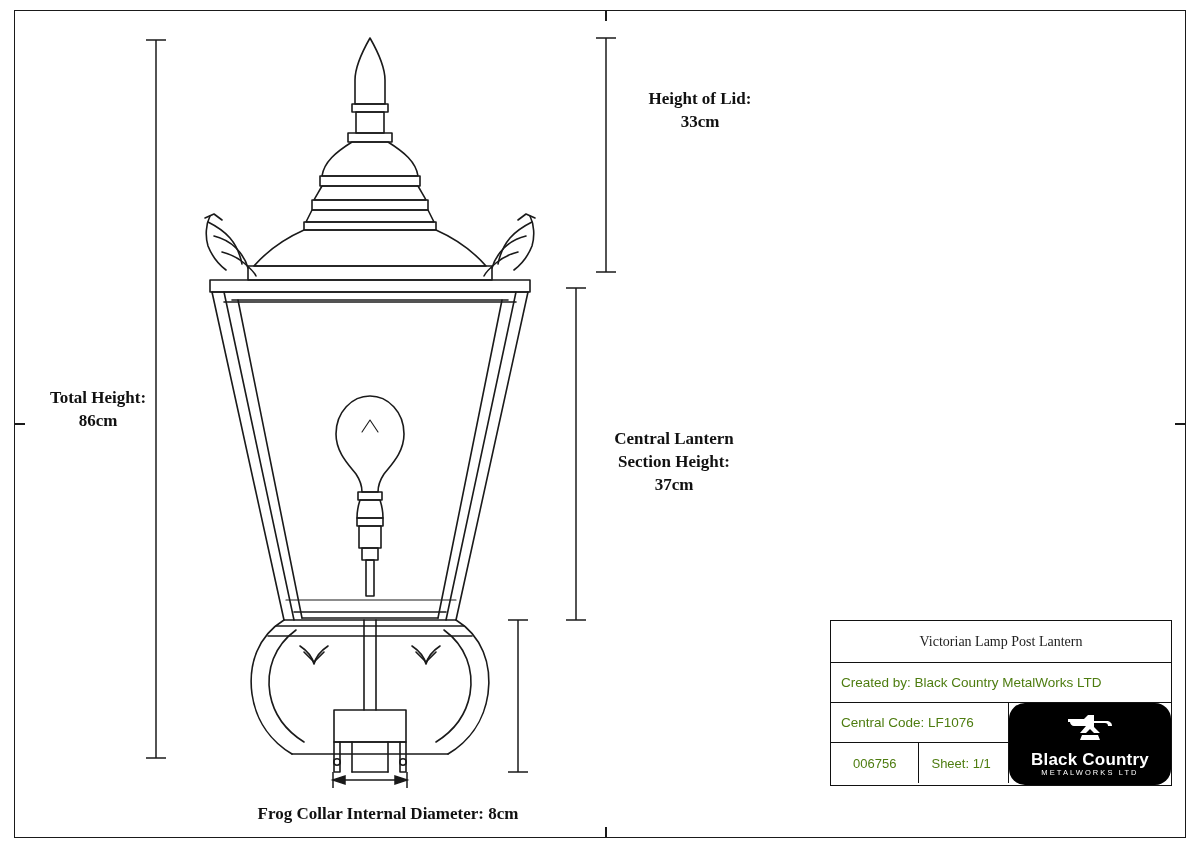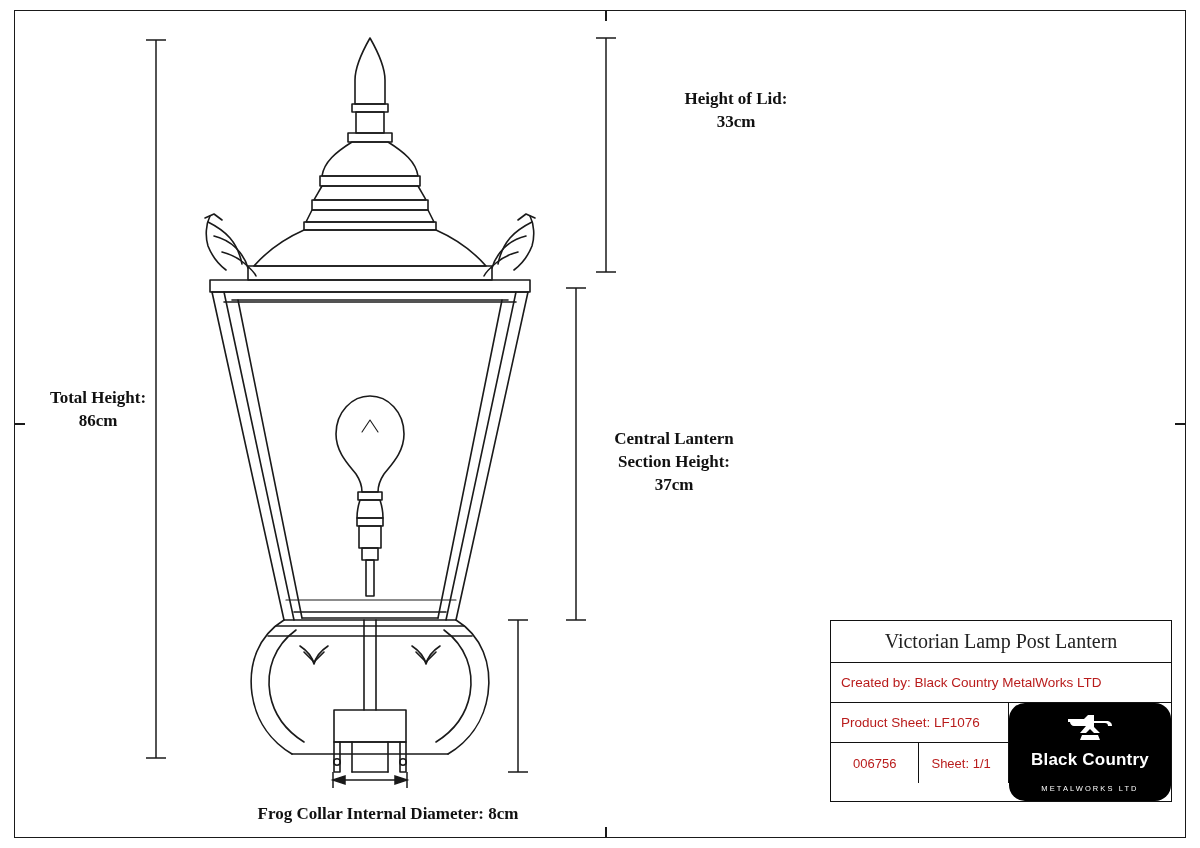--- a/index.html
+++ b/index.html
@@ -47,50 +47,50 @@
     position: absolute;
     font-family: "Liberation Serif", serif;
     font-weight: bold;
     font-size: 17px;
     line-height: 1.35;
     text-align: center;
     color: #111;
     white-space: pre-line;
   }
   #label-total-height { left: 12px; top: 387px; width: 172px; }
-  #label-lid-height   { left: 606px; top: 88px;  width: 188px; padding-left: 36px; }
+  #label-lid-height   { left: 606px; top: 88px;  width: 188px; }
   #label-central      { left: 576px; top: 428px; width: 196px; }
   #label-frog-height  { left: 508px; top: 668px; width: 180px; }
   #label-frog-diam    { left: 150px; top: 803px; width: 476px; text-align: center; }
 
   
   .title-block {
     position: absolute;
     left: 830px;
     top: 620px;
     width: 342px;
     border: 1px solid #111;
     box-sizing: border-box;
     background: #fff;
   }
   .tb-row {
     border-bottom: 1px solid #111;
     box-sizing: border-box;
     font-family: "Liberation Sans", sans-serif;
     font-size: 13.5px;
-    color: #b91c1c;
+    color: #4d7c0f;
     display: flex;
     align-items: center;
   }
   .tb-row:last-child { border-bottom: none; }
   .tb-title {
     height: 42px;
     justify-content: center;
     font-family: "Liberation Serif", serif;
-    font-size: 20px;
+    font-size: 14px;
     color: #222;
   }
   .tb-line { height: 40px; padding-left: 10px; }
   .tb-bottom {
     height: 40px;
     padding: 0;
   }
   .tb-bottom .cell-a {
     width: 50%;
     height: 100%;
@@ -125,21 +125,21 @@
     font-family: "Liberation Sans", sans-serif;
     font-weight: bold;
     font-size: 17px;
     letter-spacing: 0.2px;
     line-height: 1;
   }
   .logo-sub {
     font-family: "Liberation Sans", sans-serif;
     font-size: 7.5px;
     letter-spacing: 2.1px;
-    margin-top: 17px;
+    margin-top: 1px;
     line-height: 1;
   }
   .tb-stack { display: flex; flex-direction: column; width: 179px; }
   .tb-stack .tb-row { border-right: 1px solid #111; }
 </style>
 </head>
 <body>
 
 <div id="sheet">
 
@@ -277,21 +277,21 @@
   <div class="dim-label" id="label-frog-diam">Frog Collar Internal Diameter: 8cm</div>
 
   <div class="title-block">
 
     <div class="tb-row tb-title">Victorian Lamp Post Lantern</div>
 
     <div class="tb-row tb-line">Created by: Black Country MetalWorks LTD</div>
 
     <div class="tb-split">
       <div class="tb-stack">
-        <div class="tb-row tb-line">Product Sheet: LF1076</div>
+        <div class="tb-row tb-line">Central Code: LF1076</div>
         <div class="tb-row tb-bottom">
           <div class="cell-a">006756</div>
           <div class="cell-b">Sheet: 1/1</div>
         </div>
       </div>
 
       <div class="tb-logo">
         <span class="logo-mark">
           <svg width="52" height="34" viewBox="0 0 52 34" fill="#ffffff">
             <path d="M4,10 L20,10 L24,6 L30,6 L30,12 L42,12 C46,12 48,14 48,17 L44,17 C44,15 43,14 41,14 L30,14 L30,18 L36,24 L30,24 L26,20 L22,24 L16,24 L22,17 L10,17 C8,17 6,15 6,13 L4,13 Z"></path>

